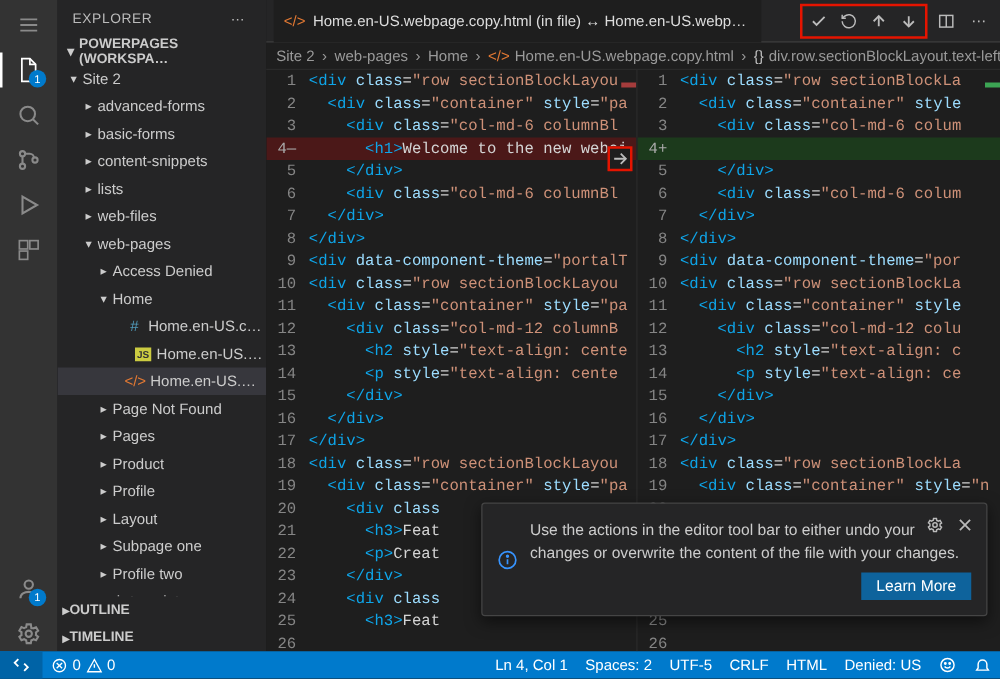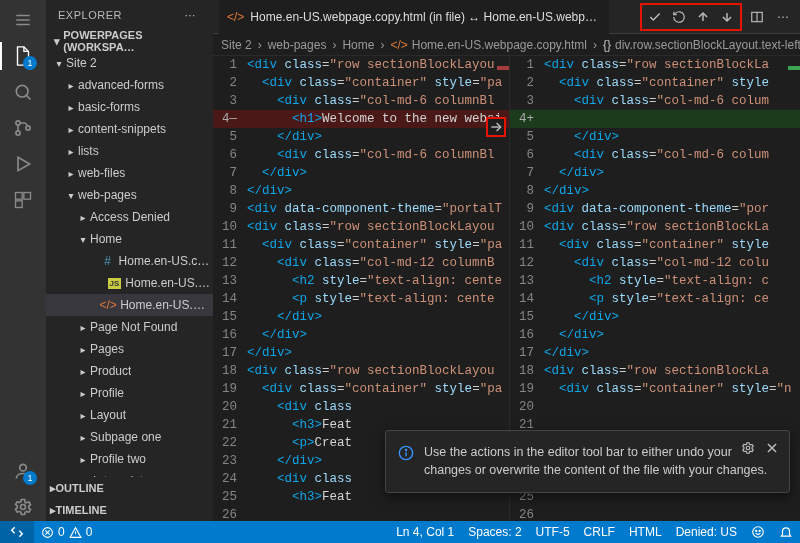--- a/index.html
+++ b/index.html
@@ -73,21 +73,21 @@
 .tok-tag { color:#0ea5e9;}
 .tok-attr { color:#9cdcfe;}
 .tok-str { color:#ce9178;}
 .tok-txt { color:#d4d4d4;}
 .pane .arrow-box { position:absolute; top:61px; right:3px; border:2px solid var(--highlight-red); width:20px; height:20px; display:flex; align-items:center; justify-content:center; color:#bbb; cursor:pointer; background:#1e1e1e;}
 .minimap { position:absolute; right:0; top:0; bottom:0; width:12px; }
 .minimap .block { position:absolute; left:0; right:0;}
 .minimap .del { background: rgba(255,80,80,.6);}
 .minimap .add { background: rgba(80,255,120,.6);}
 
-.toast { position:absolute; right:10px; bottom:50px; width:405px; background:#252526; border:1px solid #454545; box-shadow:0 4px 12px rgba(0,0,0,.5); padding:12px; display:flex; gap:10px; border-radius:3px; z-index:10;}
+.toast { position:absolute; right:10px; bottom:50px; width:405px; background:#252526; border:1px solid #454545; box-shadow:0 4px 12px rgba(0,0,0,.5); padding:12px; display:flex; gap:10px; border-radius:3px; z-index:10;align-items:center;}
 .toast .msg { flex:1; color:#ccc; font-size:12.5px; line-height:1.5;}
 .toast .top-icons { position:absolute; top:8px; right:8px; display:flex; gap:6px;}
 .toast .top-icons .act-btn { width:18px; height:18px;}
 .toast .info-icon { color:#3794ff; margin-top:2px;}
 .toast .btn { background:#0e639c; color:#fff; padding:4px 12px; border:none; cursor:pointer; font-size:12.5px; margin-top:6px;}
 .toast .btn-row { display:flex; justify-content:flex-end;}
 
 .statusbar { height:22px; background:#007acc; display:flex; align-items:center; color:#fff; font-size:12px;}
 .sb-remote { background:#0063a6; height:100%; width:34px; display:flex; align-items:center; justify-content:center; cursor:pointer;}
 .sb-item { padding:0 7px; display:flex; align-items:center; gap:4px; height:100%; cursor:pointer;}
@@ -563,20 +563,23 @@
   <div class="toast">
     <span class="info-icon">
         <svg width="16" height="16" viewBox="0 0 24 24" fill="none" stroke="currentColor" stroke-width="2">
           <circle cx="12" cy="12" r="10"></circle>
           <line x1="12" y1="11" x2="12" y2="17"></line>
           <circle cx="12" cy="7.5" r="1" fill="currentColor"></circle>
         </svg>
       </span>
     <div style="flex:1;">
       <div class="msg">Use the actions in the editor tool bar to either undo your changes or overwrite the content of the file with your changes.</div>
+      <div class="btn-row">
+          <button class="btn">Learn More</button>
+        </div>
     </div>
     <div class="top-icons">
       <span class="act-btn">
           <svg width="14" height="14" viewBox="0 0 24 24" fill="none" stroke="currentColor" stroke-width="2">
             <circle cx="12" cy="12" r="3"></circle>
             <path d="M19 12c0-.4 0-.8-.1-1.2l2.1-1.6-2-3.4-2.5 1c-.6-.4-1.3-.8-2-.9L14 3h-4l-.5 2.7c-.7.2-1.4.5-2 .9l-2.5-1-2 3.4 2.1 1.6C5 11.2 5 11.6 5 12s0 .8.1 1.2l-2.1 1.6 2 3.4 2.5-1c.6.4 1.3.8 2 1L10 21h4l.5-2.7c.7-.2 1.4-.6 2-1l2.5 1 2-3.4-2.1-1.6c.1-.4.1-.8.1-1.2z"></path>
           </svg>
         </span>
       <span class="act-btn">
           <svg width="14" height="14" viewBox="0 0 24 24" fill="none" stroke="currentColor" stroke-width="2.5">

